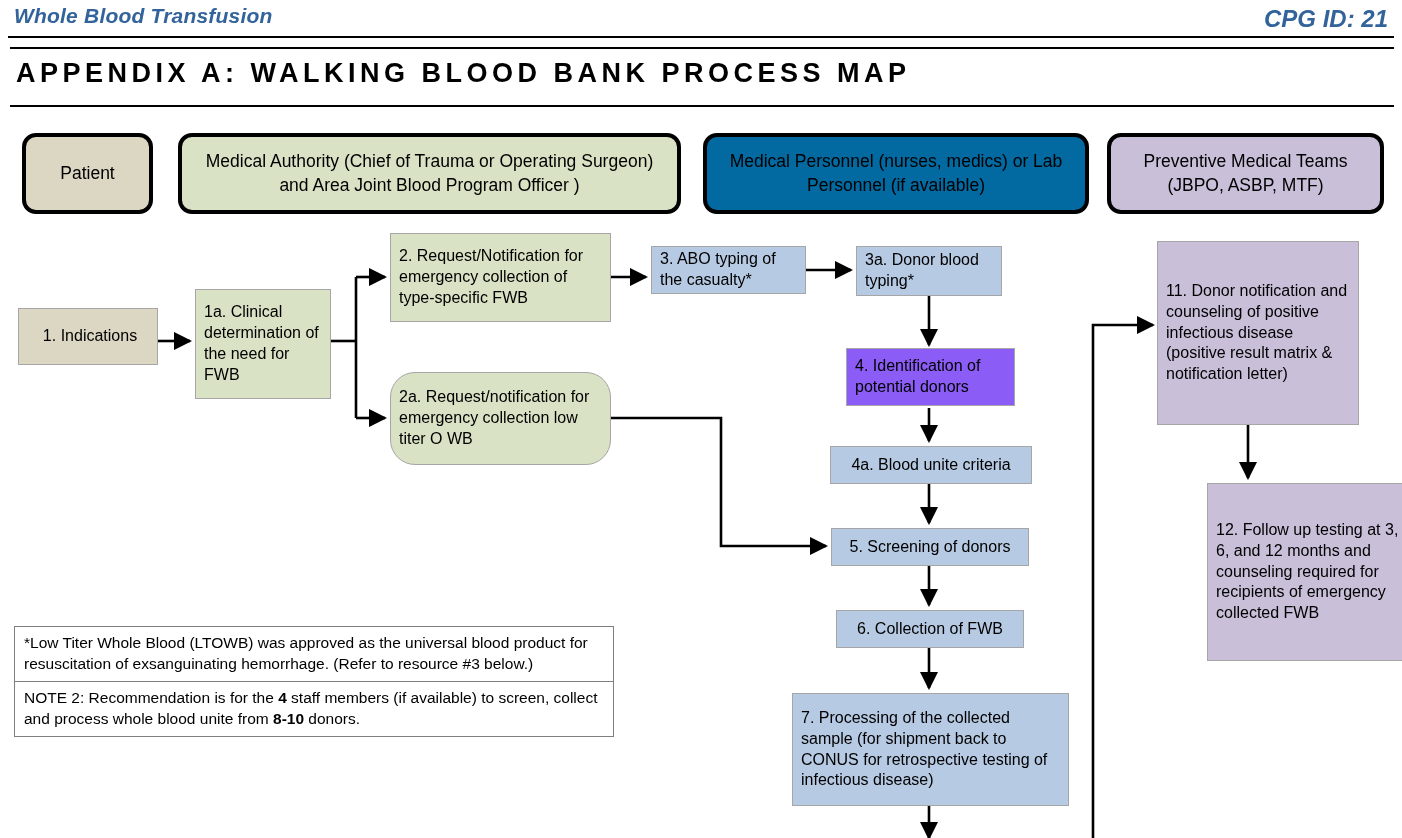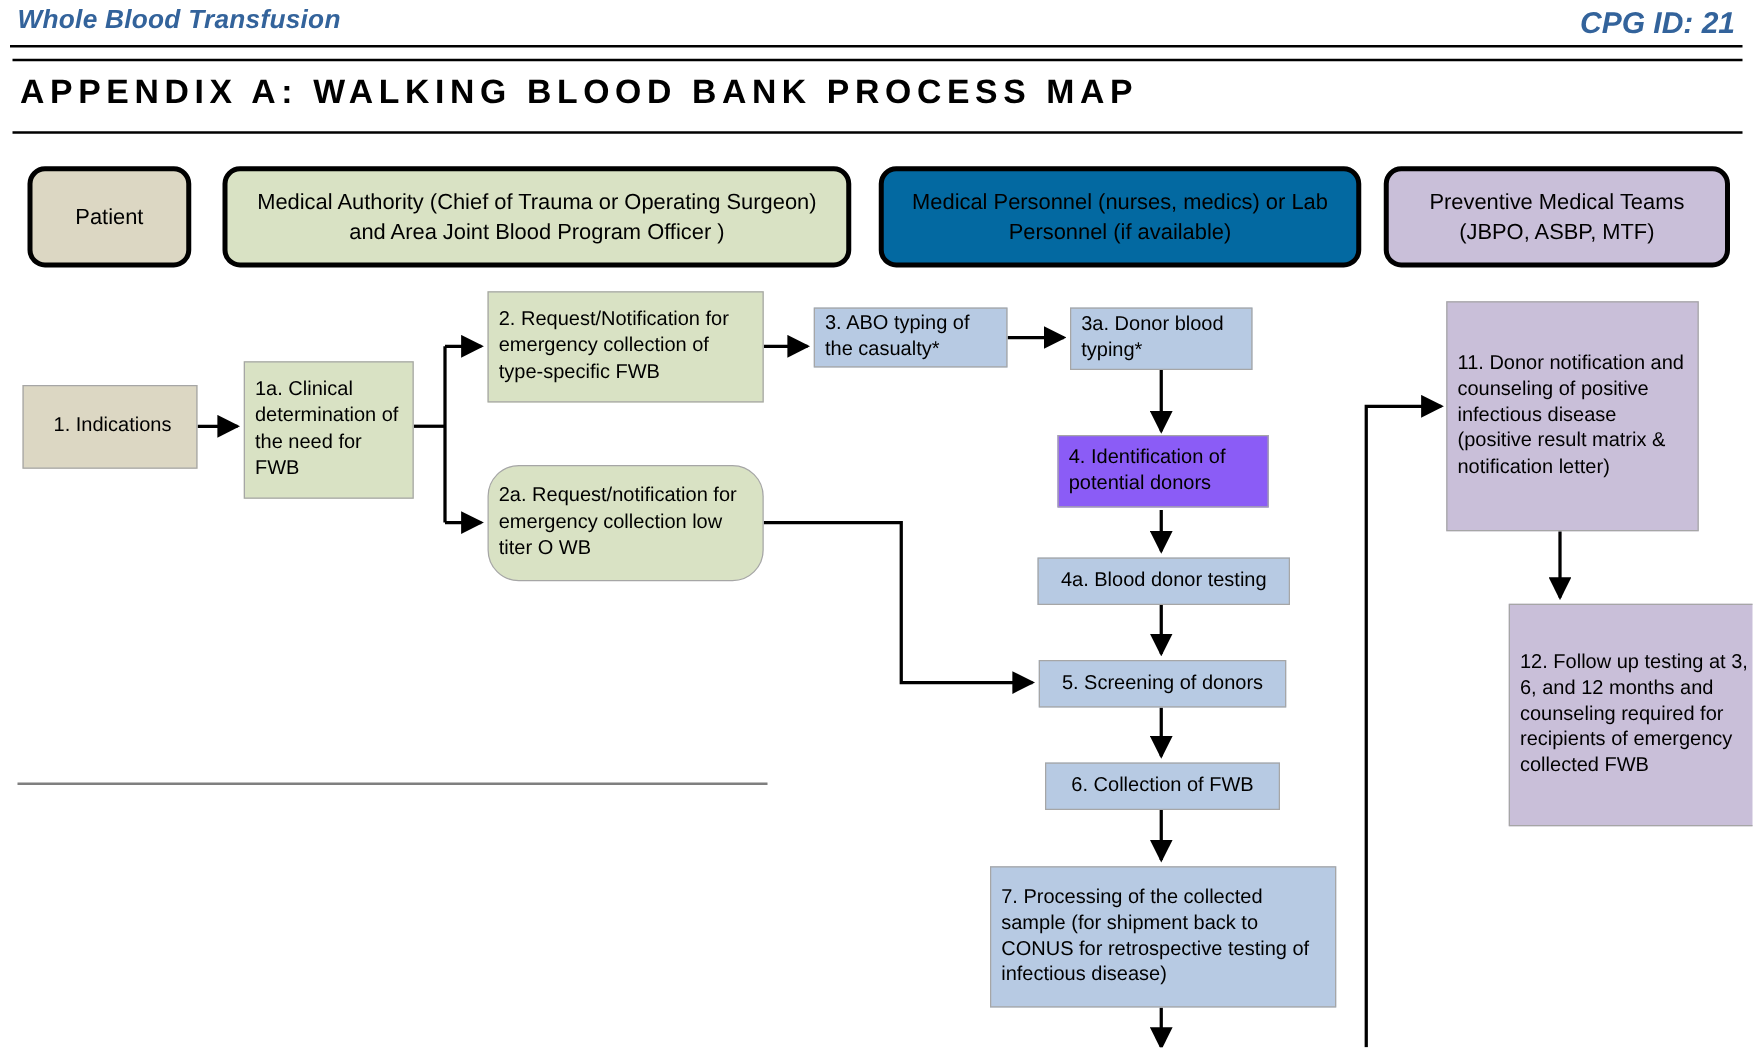--- a/index.html
+++ b/index.html
@@ -176,21 +176,21 @@
     <path d="M929,648 L929,688" marker-end="url(#ah)"></path>
 
     <path d="M929,806 L929,838" marker-end="url(#ah)"></path>
 
     <path d="M1093,838 L1093,325 L1153,325" marker-end="url(#ah)"></path>
 
     <path d="M1248,425 L1248,478" marker-end="url(#ah)"></path>
   </g>
 </svg>
 
-<div class="node center" style="left:18px; top:308px; width:140px; height:67px; background:#dcd7c3;padding-left:12px;">
+<div class="node center" style="left:18px; top:308px; width:140px; height:57px; background:#dcd7c3;padding-left:12px;">
   <span>1. Indications</span>
 </div>
 
 <div class="node" style="left:195px; top:289px; width:136px; height:110px; background:#d9e2c4;">
   <span>1a. Clinical determination of the need for FWB</span>
 </div>
 
 <div class="node" style="left:390px; top:233px; width:221px; height:89px; background:#d9e2c4;">
   <span>2. Request/Notification for emergency collection of type-specific FWB</span>
 </div>
@@ -205,21 +205,21 @@
 
 <div class="node" style="left:856px; top:246px; width:146px; height:50px; background:#b7cae3;">
   <span>3a. Donor blood typing*</span>
 </div>
 
 <div class="node" style="left:846px; top:348px; width:169px; height:58px; background:#8b5cf6;">
   <span>4. Identification of potential donors</span>
 </div>
 
 <div class="node center" style="left:830px; top:446px; width:202px; height:38px; background:#b7cae3;">
-  <span>4a. Blood donor testing</span>
+  <span>4a. Blood unite criteria</span>
 </div>
 
 <div class="node center" style="left:831px; top:528px; width:198px; height:38px; background:#b7cae3;">
   <span>5. Screening of donors</span>
 </div>
 
 <div class="node center" style="left:836px; top:610px; width:188px; height:38px; background:#b7cae3;">
   <span>6. Collection of FWB</span>
 </div>
 
@@ -229,13 +229,19 @@
 
 <div class="node" style="left:1157px; top:241px; width:202px; height:184px; background:#c9bfd9;">
   <span>11. Donor notification and counseling of positive infectious disease (positive result matrix &amp; notification letter)</span>
 </div>
 
 <div class="node" style="left:1207px; top:483px; width:202px; height:178px; background:#c9bfd9;">
   <span>12. Follow up testing at 3, 6, and 12 months and counseling required for recipients of emergency collected FWB</span>
 </div>
 
 <div id="notes">
+  <div class="note-row">
+    <span>*Low Titer Whole Blood (LTOWB) was approved as the universal blood product for resuscitation of exsanguinating hemorrhage. (Refer to resource #3 below.)</span>
+  </div>
+  <div class="note-row">
+    <span>NOTE 2: Recommendation is for the </span><b>4</b><span> staff members (if available) to screen, collect and process whole blood unite from </span><b>8-10</b><span> donors.</span>
+  </div>
 </div>
 
 </body></html>

